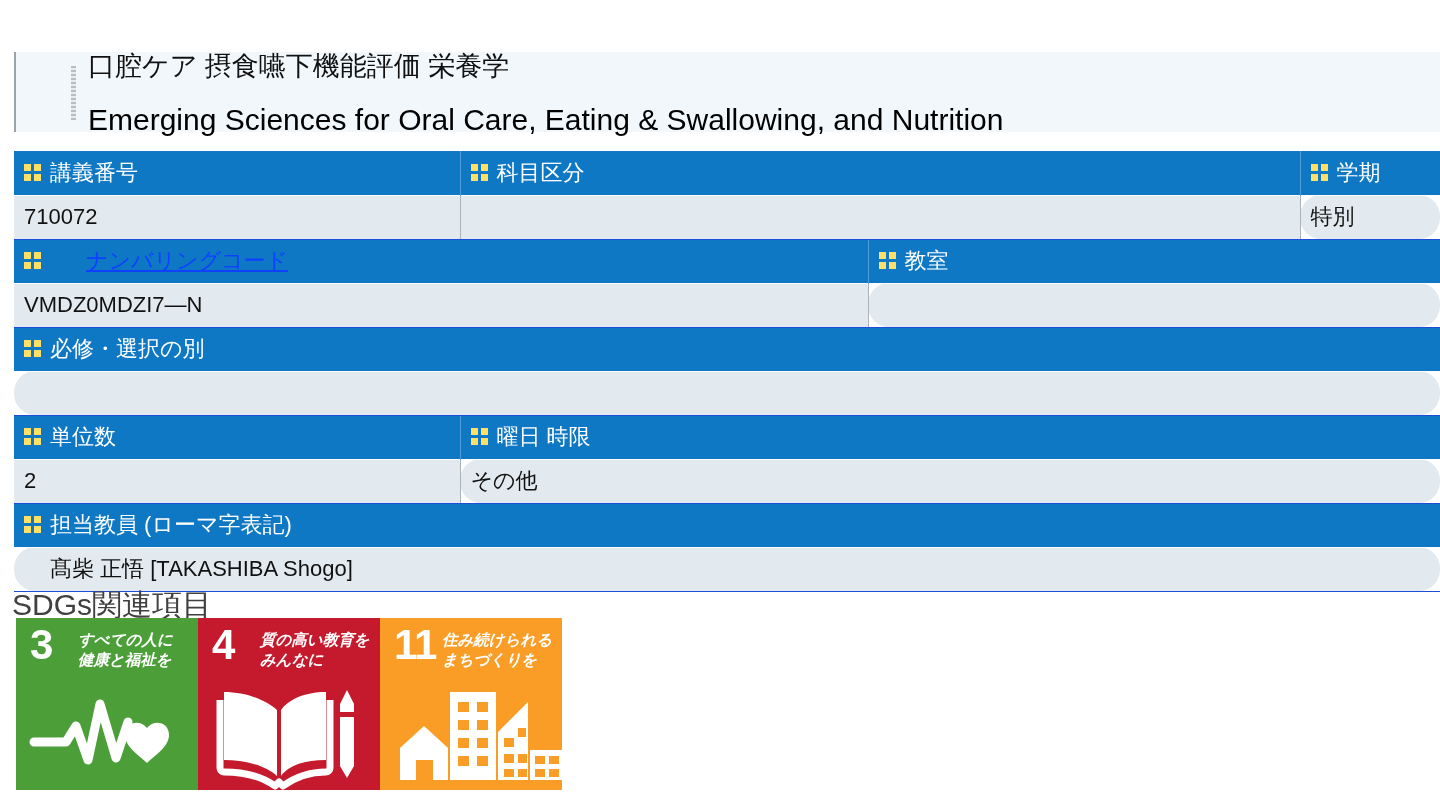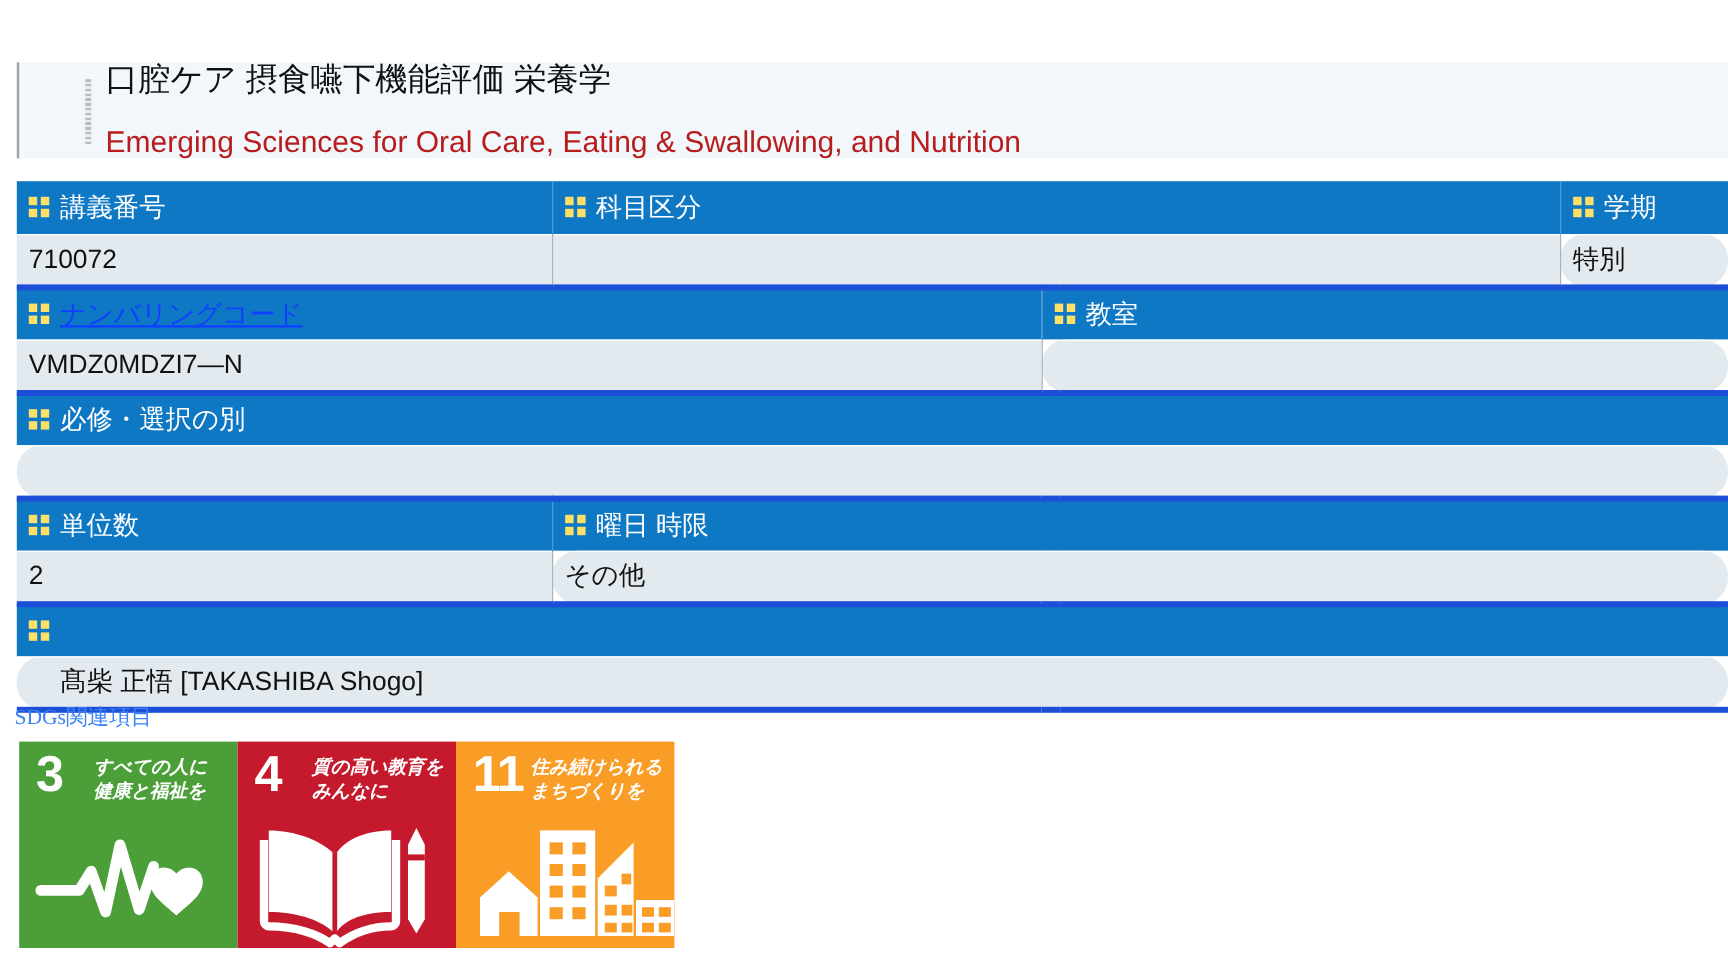--- a/index.html
+++ b/index.html
@@ -71,24 +71,24 @@
       #e8eaec 2px, #e8eaec 4px);
   }
   .title-ja {
     font-size: 27px;
     line-height: 34px;
     padding-left: 34px;
     color: #111;
     white-space: nowrap;
   }
   .title-en {
-    font-size: 25px;
+    font-size: 30px;
     line-height: 33px;
     padding-left: 34px;
-    color: #b91c1c;
+    color: #000000;
     white-space: nowrap;
     margin-top: 20px;
   }
 
   
   .tbl {
     position: absolute;
     left: 14px;
     top: 151px;
     width: 1426px;
@@ -108,21 +108,21 @@
     white-space: nowrap;
     border-right: 1px solid #0f78c4;
   }
   .hdr.div { border-right: 1px solid #4f9bd4; }
   .val {
     background: #e3eaef;
     color: #111;
     font-size: 22px;
     padding: 0 0 0 10px;
     vertical-align: middle;
-    border-bottom: 5px solid #1d4ed8;
+    border-bottom: 1px solid #1d4ed8;
     border-top: 1px solid #ffffff;
     border-right: 1px solid #a8b3bb;
     white-space: nowrap;
   }
   .val.nb { border-right: none; border-radius: 21px; }
   .val.indent { padding-left: 36px; }
 
   
   .gicon {
     display: inline-block;
@@ -141,31 +141,31 @@
   }
   .gicon i:nth-child(1) { left: 0;   top: 0; }
   .gicon i:nth-child(2) { left: 10px;top: 0; }
   .gicon i:nth-child(3) { left: 0;   top: 10px; }
   .gicon i:nth-child(4) { left: 10px;top: 10px; }
 
   .lnk {
     color: #1040ff;
     text-decoration: underline;
     font-size: 22px;
+    margin-left: 36px;
   }
 
   
   .sdg-label {
     position: absolute;
     left: 12px;
     top: 585px;
-    font-size: 18px;
-    color: #3b82f6;
-    white-space: nowrap;
-    font-family: Liberation Serif, serif;
+    font-size: 30px;
+    color: #404040;
+    white-space: nowrap;
   }
   .sdg-row {
     position: absolute;
     left: 16px;
     top: 618px;
     display: flex;
   }
   .sdg {
     width: 182px;
     height: 172px;
@@ -273,21 +273,21 @@
       </th>
     </tr>
 
     <tr>
       <td class="val" colspan="2">2</td>
       <td class="val nb" colspan="4">その他</td>
     </tr>
 
     <tr>
       <th class="hdr" colspan="6">
-        <span class="gicon"><i></i><i></i><i></i><i></i></span>
+        <span class="gicon"><i></i><i></i><i></i><i></i></span><span>担当教員 (ローマ字表記)</span>
       </th>
     </tr>
 
     <tr>
       <td class="val nb indent" colspan="6">髙柴  正悟  [TAKASHIBA Shogo]</td>
     </tr>
   </tbody>
     </table>
 
   <div class="sdg-label">SDGs関連項目</div>

